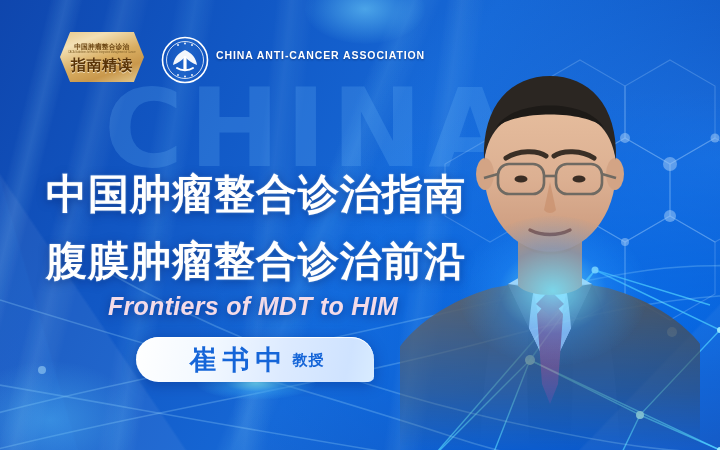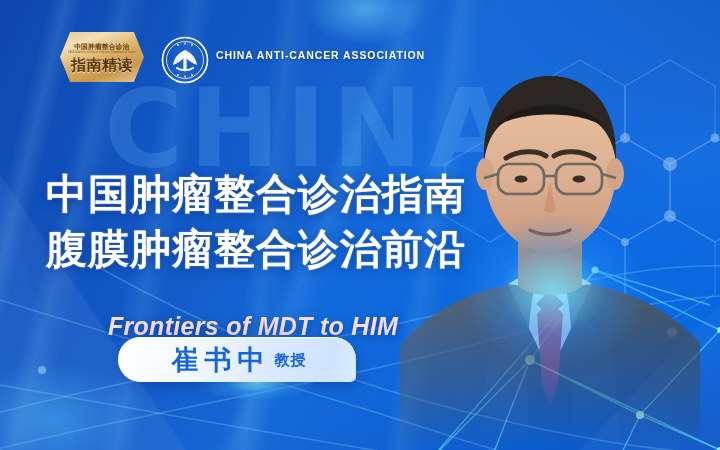--- a/index.html
+++ b/index.html
@@ -87,33 +87,32 @@
            margin-top:10px;white-space:nowrap;text-shadow:0 1px 2px rgba(0,25,80,.5);}
 
   
   .titles{position:absolute;left:21px;top:168px;width:470px;}
   .t-line{
     font-family:"DejaVu Sans","Liberation Sans",sans-serif;
     font-size:41px;font-weight:900;color:#ffffff;line-height:53px;
     letter-spacing:1px;white-space:nowrap;text-align:center;
     text-shadow:0 2px 10px rgba(0,30,100,.55), 0 0 2px rgba(200,230,255,.6);
   }
-  .t-line.l2{margin-top:2px;text-align:center;}
+  .t-line.l2{margin-top:14px;text-align:center;}
 
   .subtitle{
     position:absolute;left:18px;top:292px;width:470px;text-align:center;
     font-size:25px;font-weight:700;font-style:italic;color:#f3dbe8;
     letter-spacing:.3px;white-space:nowrap;
     text-shadow:0 2px 8px rgba(0,30,100,.5);
-    margin-top:20px;
   }
 
   
   .name-badge{
-    position:absolute;left:118px;top:337px;width:238px;height:45px;
+    position:absolute;left:136px;top:337px;width:238px;height:45px;
     border-radius:23px 23px 6px 23px;
     background:linear-gradient(103deg,#ffffff 0%,#f2f8ff 32%,#dceaff 62%,#cfe3ff 88%,#d9ecff 100%);
     display:flex;align-items:center;justify-content:center;
     box-shadow:0 3px 14px rgba(0,30,110,.35), inset 0 1px 0 rgba(255,255,255,.95);
   }
   .nb-name{
     font-family:"DejaVu Sans","Liberation Sans",sans-serif;
     font-size:27px;font-weight:700;color:#1565d8;letter-spacing:6px;
     line-height:30px;white-space:nowrap;padding-left:4px;
   }

